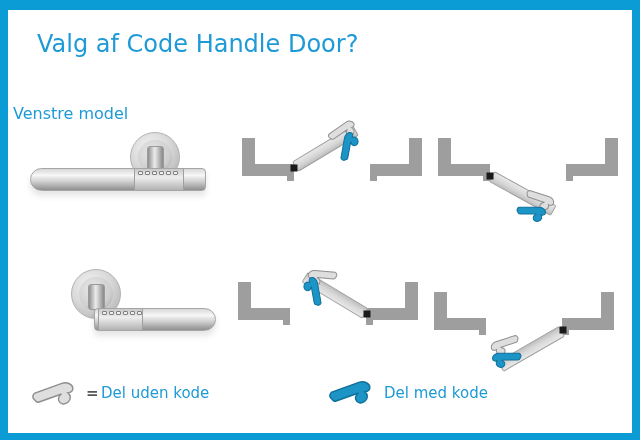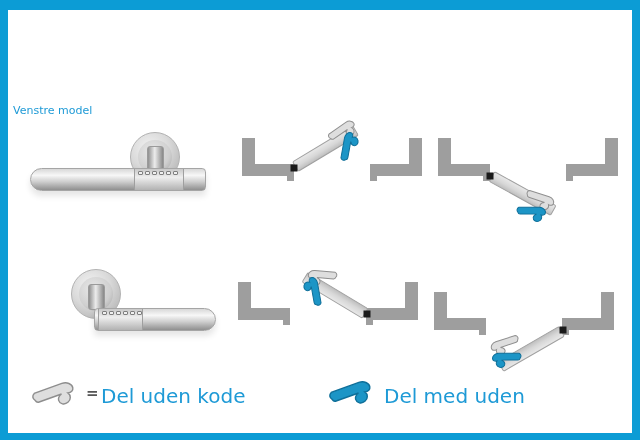--- a/index.html
+++ b/index.html
@@ -2,22 +2,22 @@
 <html><head>
 <meta charset="utf-8">
 <style>
   html,body{margin:0;padding:0;background:#fff;}
   .page{position:relative;width:640px;height:440px;background:#ffffff;overflow:hidden;
         font-family:"DejaVu Sans","Liberation Sans",sans-serif;}
   .frame{position:absolute;inset:0;border-style:solid;border-color:#0C9CD5;
          border-width:10px 8px 7px 8px;box-sizing:border-box;pointer-events:none;z-index:50;}
   .abs{position:absolute;}
   .title{left:37px;top:30px;font-size:24px;color:#1E9AD6;white-space:nowrap;}
-  .model-label{font-size:11px;color:#1E9AD6;white-space:nowrap;}
-  .legend-label{font-size:20px;color:#1E9AD6;white-space:nowrap;}
+  .model-label{font-size:16px;color:#1E9AD6;white-space:nowrap;}
+  .legend-label{font-size:15px;color:#1E9AD6;white-space:nowrap;}
   .equals{font-size:15px;color:#555555;font-weight:bold;}
 
   
   .photo{position:absolute;}
   .photo .part{position:absolute;}
   .rose{border-radius:50%;
         background:radial-gradient(circle at 38% 32%, #f2f2f2 0%, #d9d9d9 45%, #a8a8a8 100%);
         border:1px solid #b2b2b2;box-sizing:border-box;}
   .rose-inner{border-radius:50%;
         background:radial-gradient(circle at 40% 35%, #e8e8e8 0%, #cfcfcf 60%, #9d9d9d 100%);}
@@ -45,20 +45,21 @@
     <defs>
       <linearGradient id="doorG" x1="0" y1="0" x2="0" y2="1">
         <stop offset="0" stop-color="#e9e9e9"></stop>
         <stop offset="0.55" stop-color="#d7d7d7"></stop>
         <stop offset="1" stop-color="#bdbdbd"></stop>
       </linearGradient>
       <path id="lever" stroke-width="1.6" d="M5 24 C2 22.5 1.5 18.5 4 16.2 L35 5 C40.5 3 46.5 5.5 47.3 10 C47.8 13 45.5 15.2 41.8 15.6 C45.2 18.3 45.5 23 41.8 26.2 C38 29.4 32.6 28.2 31.4 24 C30.7 21.4 32 18.8 34.6 16.8 L9.5 25.8 C7.8 26.4 6 25.6 5 24 Z"></path>
     </defs>
   </svg>
 
+  <div class="abs title">Valg af Code Handle Door?</div>
 
   <div class="abs model-label" style="left:13px;top:104px">Venstre model</div>
 
   <div class="photo" style="left:26px;top:120px;width:205px;height:115px">
     <div class="part rose" style="left:104px;top:12px;width:50px;height:50px"></div>
     <div class="part rose-inner" style="left:112px;top:20px;width:34px;height:34px"></div>
     <div class="part hub" style="left:121px;top:26px;width:17px;height:26px"></div>
     <div class="part grip left-cap" style="left:4px;top:48px;width:176px;height:23px"></div>
     <div class="part codepad" style="left:108px;top:49px;width:50px;height:21px">
       <span class="code-btn" style="left:3px;top:2px"></span>
@@ -132,14 +133,14 @@
 
   <svg class="legend-icon" style="left:30px;top:379px" width="52" height="30" viewBox="0 0 54 32">
     <use href="#lever" transform="scale(0.95)" fill="#DEDEDE" stroke="#8E8E8E"></use>
   </svg>
   <div class="abs equals" style="left:86px;top:384px">=</div>
   <div class="abs legend-label" style="left:101px;top:384px">Del uden kode</div>
 
   <svg class="legend-icon" style="left:327px;top:378px" width="52" height="30" viewBox="0 0 54 32">
     <use href="#lever" transform="scale(0.95)" fill="#1C95C6" stroke="#0F6F99"></use>
   </svg>
-  <div class="abs legend-label" style="left:384px;top:384px">Del med uden</div>
+  <div class="abs legend-label" style="left:384px;top:384px">Del med kode</div>
 </div>
 
 </body></html>

